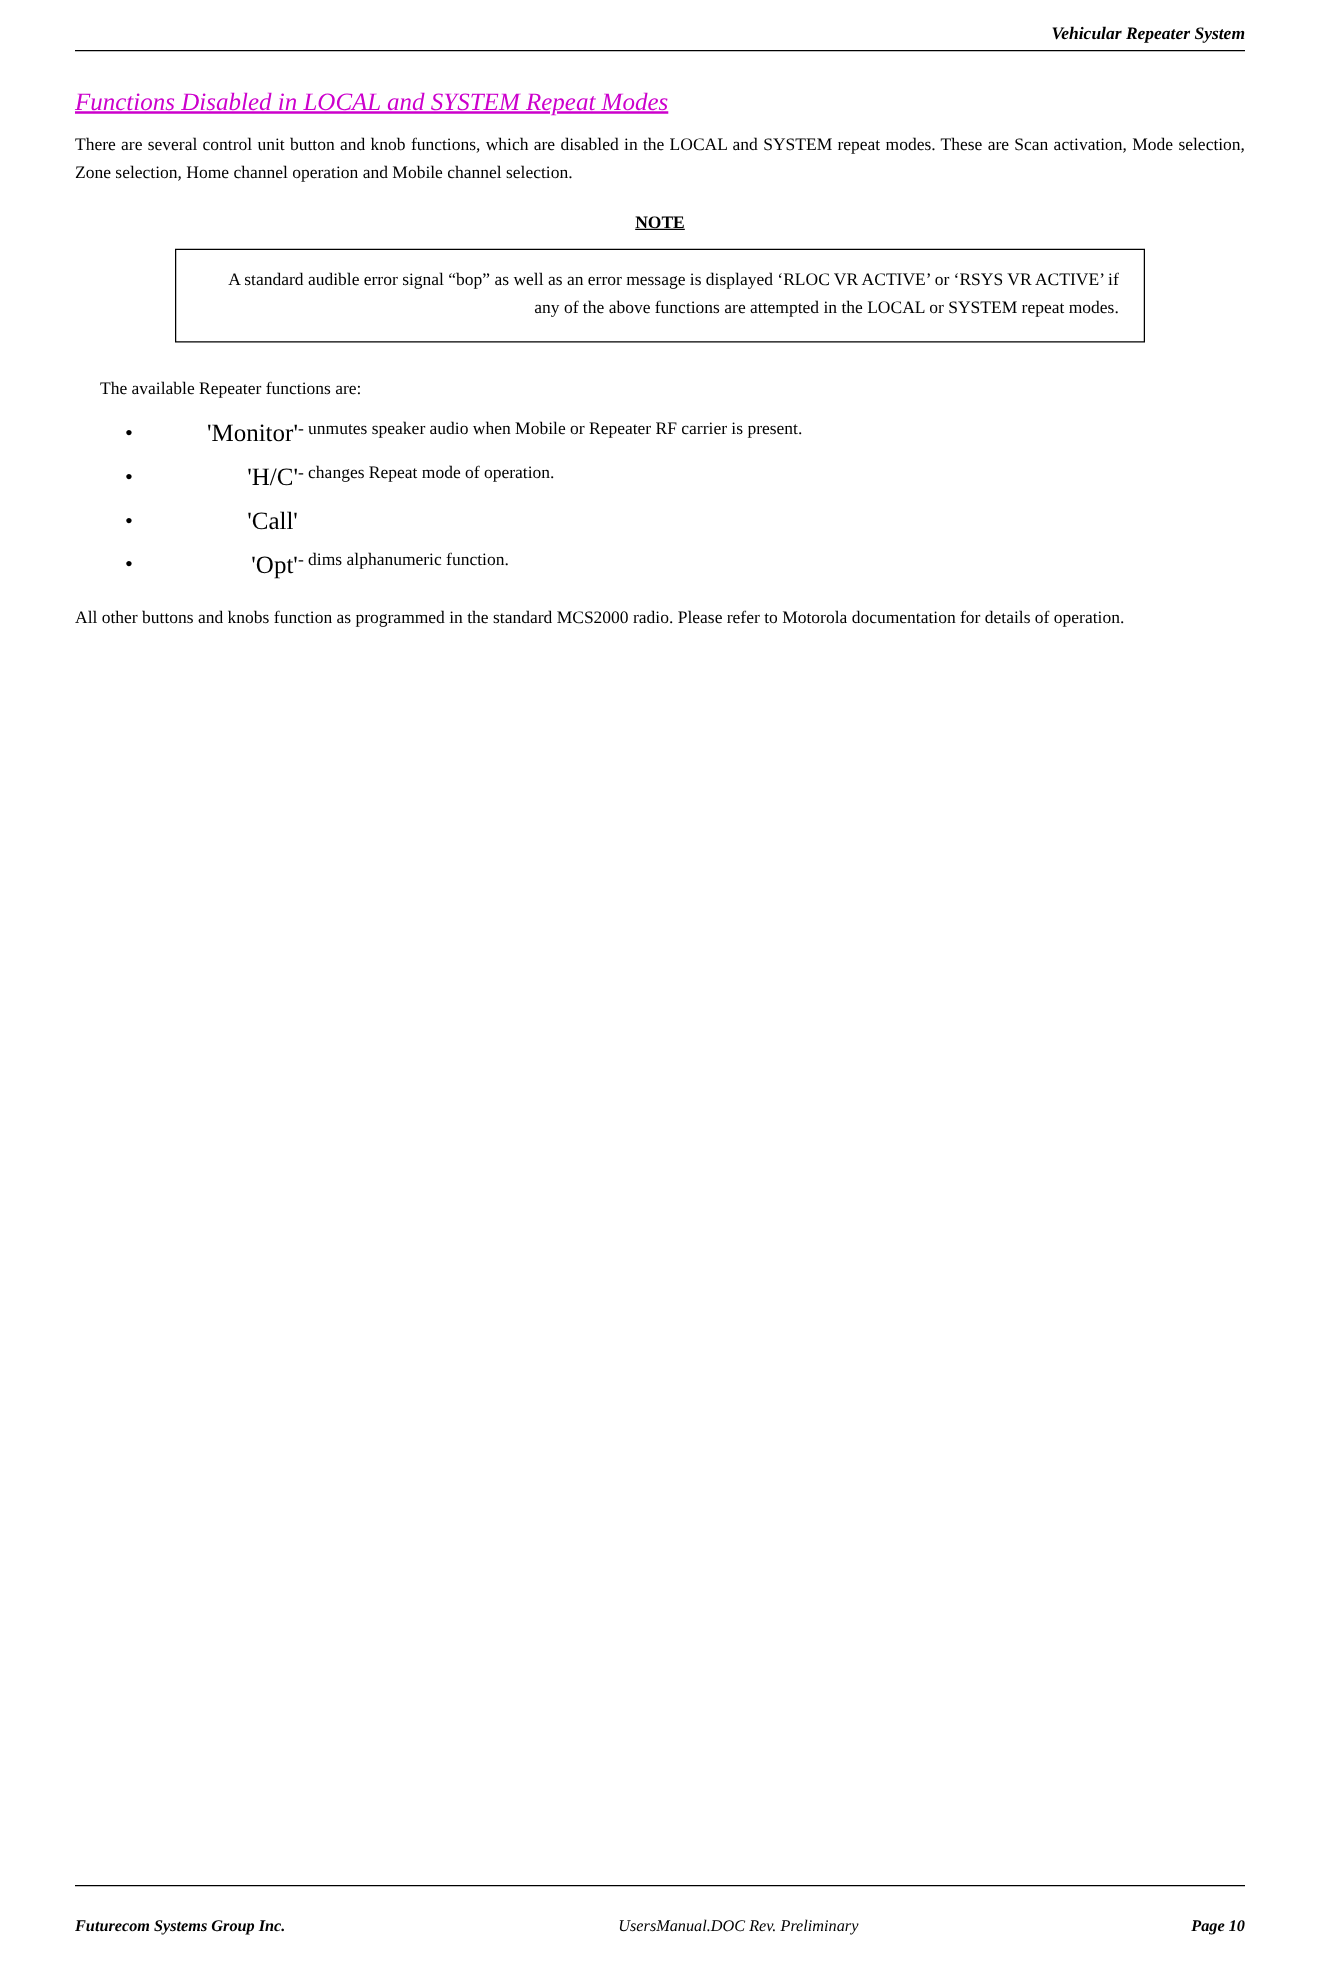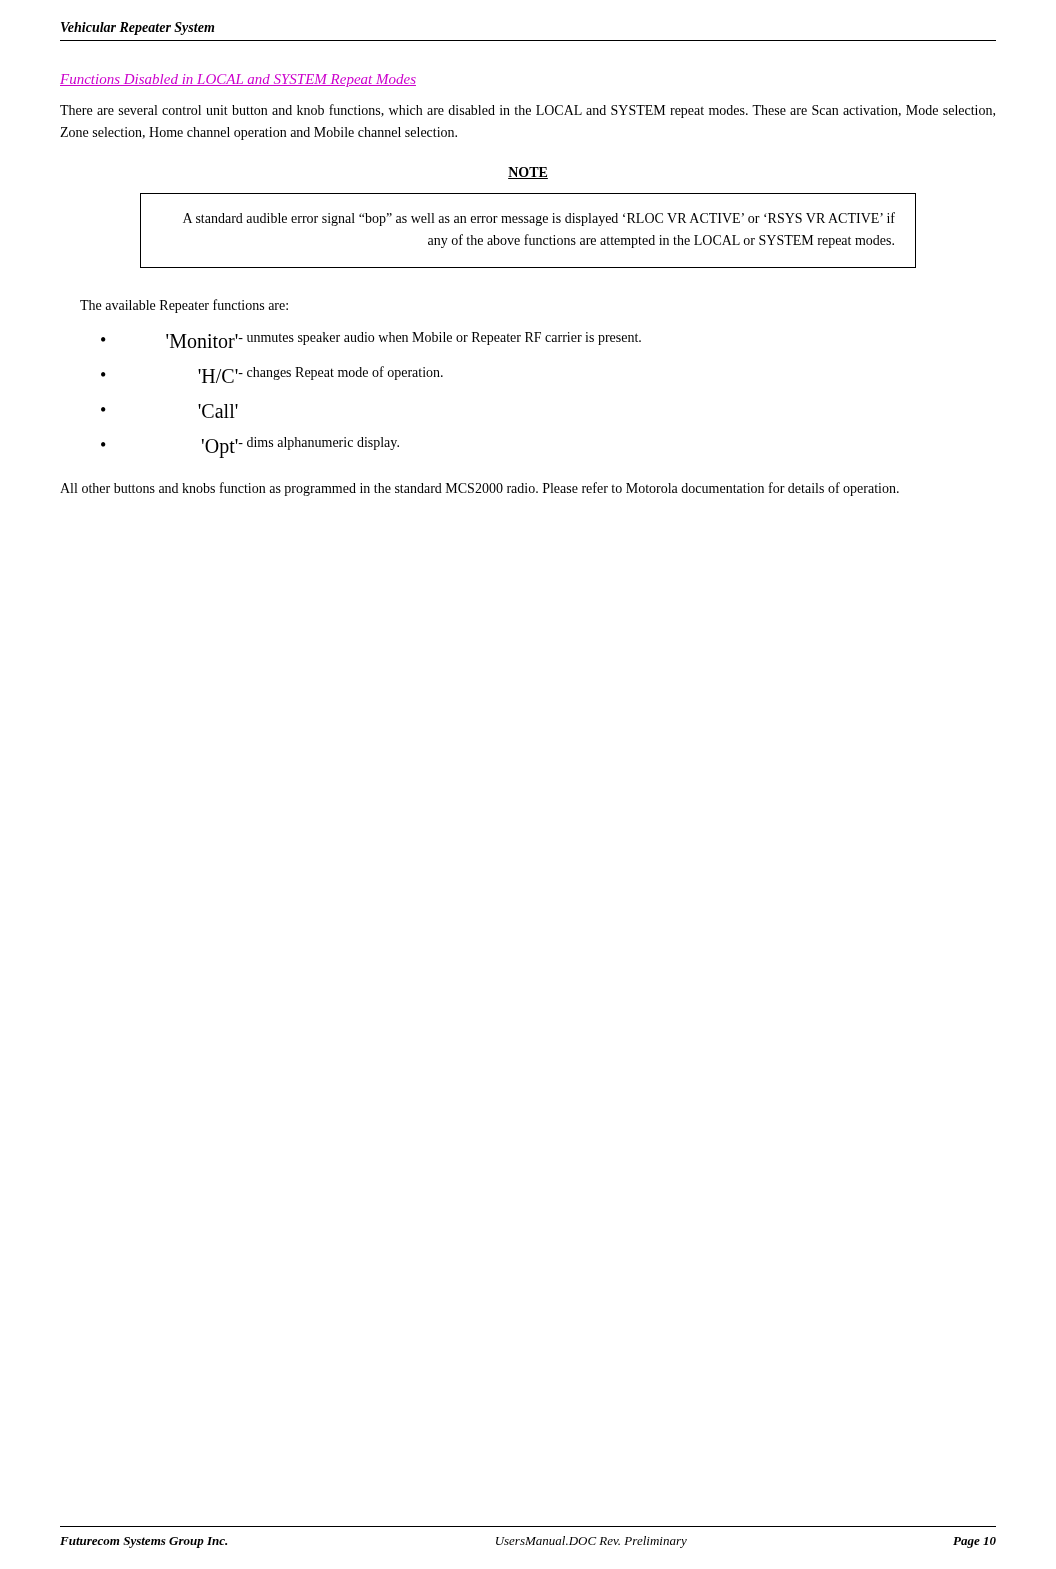--- a/index.html
+++ b/index.html
@@ -20,38 +20,38 @@
 
     .page-container {
       width: 1056px;
       min-height: 1569px;
       padding: 20px 60px 60px 60px;
       position: relative;
     }
 
     .header-bar {
       display: flex;
-      justify-content: flex-start;
+      justify-content: flex-end;
       border-bottom: 1px solid #000;
       padding-bottom: 4px;
       margin-bottom: 30px;
     }
 
     .header-title {
       font-style: italic;
       font-weight: bold;
       font-size: 14px;
       color: #000;
     }
 
     .section-heading {
       color: #cc00cc;
       font-style: italic;
       text-decoration: underline;
-      font-size: 15px;
+      font-size: 20px;
       margin-bottom: 12px;
       cursor: pointer;
     }
 
     .section-heading-first {
       margin-bottom: 12px;
     }
 
     .body-paragraph {
       text-align: justify;
@@ -117,21 +117,21 @@
     .bullet-desc {
       font-size: 14px;
     }
 
     .footer-bar {
       position: absolute;
       bottom: 20px;
       left: 60px;
       right: 60px;
       border-top: 1px solid #000;
-      padding-top: 6px;
+      padding-top: 24px;
       display: flex;
       justify-content: space-between;
       font-style: italic;
       font-size: 13px;
     }
 
     .footer-left {
       font-weight: bold;
     }
 
@@ -176,21 +176,21 @@
       <span class="bullet-term">'H/C'</span>
       <span class="bullet-desc">- changes Repeat mode of operation.</span>
     </li>
     <li>
       <span class="bullet-dot">•</span>
       <span class="bullet-term">'Call'</span>
     </li>
     <li>
       <span class="bullet-dot">•</span>
       <span class="bullet-term">'Opt'</span>
-      <span class="bullet-desc">- dims alphanumeric display.</span>
+      <span class="bullet-desc">- dims alphanumeric function.</span>
     </li>
   </ul>
 
   <p class="body-paragraph">All other buttons and knobs function as programmed in the standard MCS2000 radio. Please refer to Motorola documentation for details of operation.</p>
 
   <div class="footer-bar">
     <span class="footer-left">Futurecom Systems Group Inc.</span>
     <span class="footer-center">UsersManual.DOC Rev. Preliminary</span>
     <span class="footer-right">Page 10</span>
   </div>

